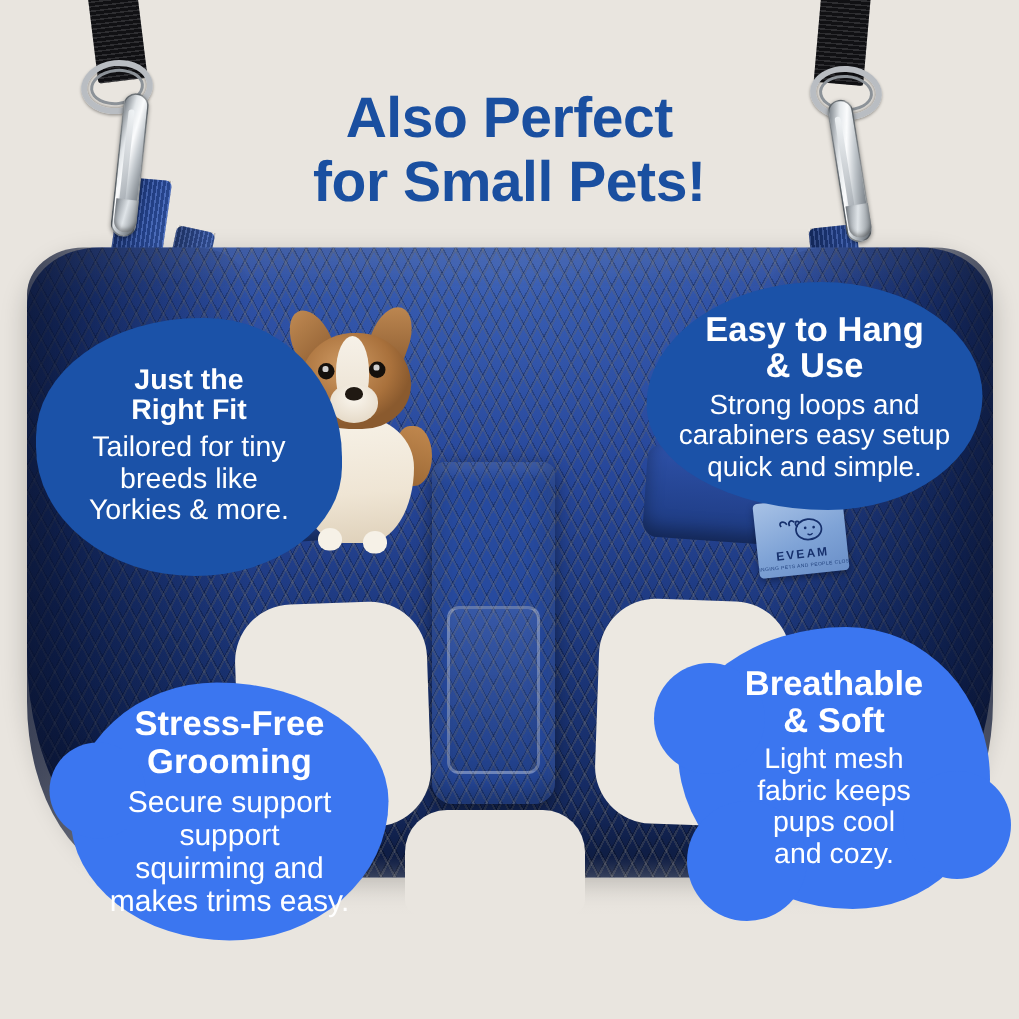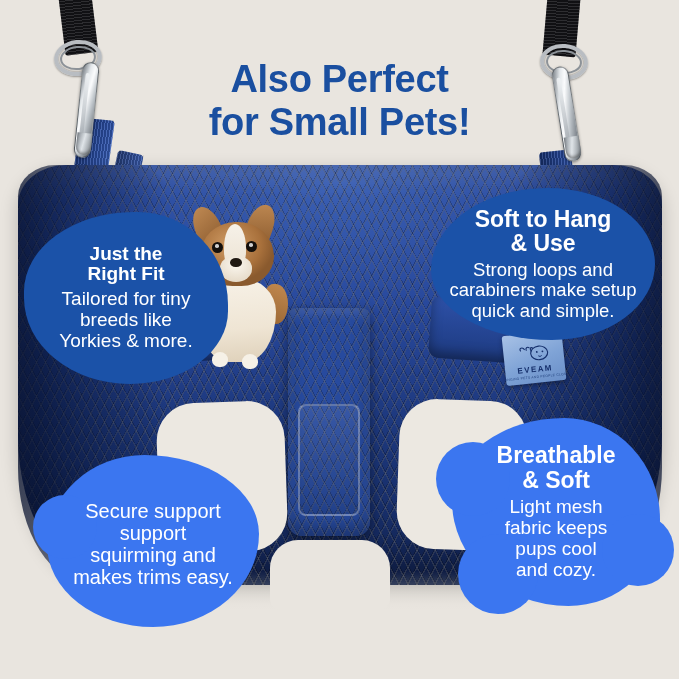--- a/index.html
+++ b/index.html
@@ -374,33 +374,37 @@
     </div>
     <div class="b-body">
       <div>Tailored for tiny</div>
       <div>breeds like</div>
       <div>Yorkies &amp; more.</div>
     </div>
   </div>
 
   <div class="bubble b-hang">
     <div class="b-title">
-      <div>Soft to Hang</div>
+      <div>Easy to Hang</div>
       <div>&amp; Use</div>
     </div>
     <div class="b-body">
       <div>Strong loops and</div>
-      <div>carabiners make setup</div>
+      <div>carabiners easy setup</div>
       <div>quick and simple.</div>
     </div>
   </div>
 
   <div class="bubble b-groom">
     <div class="lobe-g1"></div>
     <div class="b-inner">
+      <div class="b-title">
+        <div>Stress-Free</div>
+        <div>Grooming</div>
+      </div>
       <div class="b-body">
         <div>Secure support</div>
         <div>support</div>
         <div>squirming and</div>
         <div>makes trims easy.</div>
       </div>
     </div>
   </div>
 
   <div class="bubble b-breathe">

